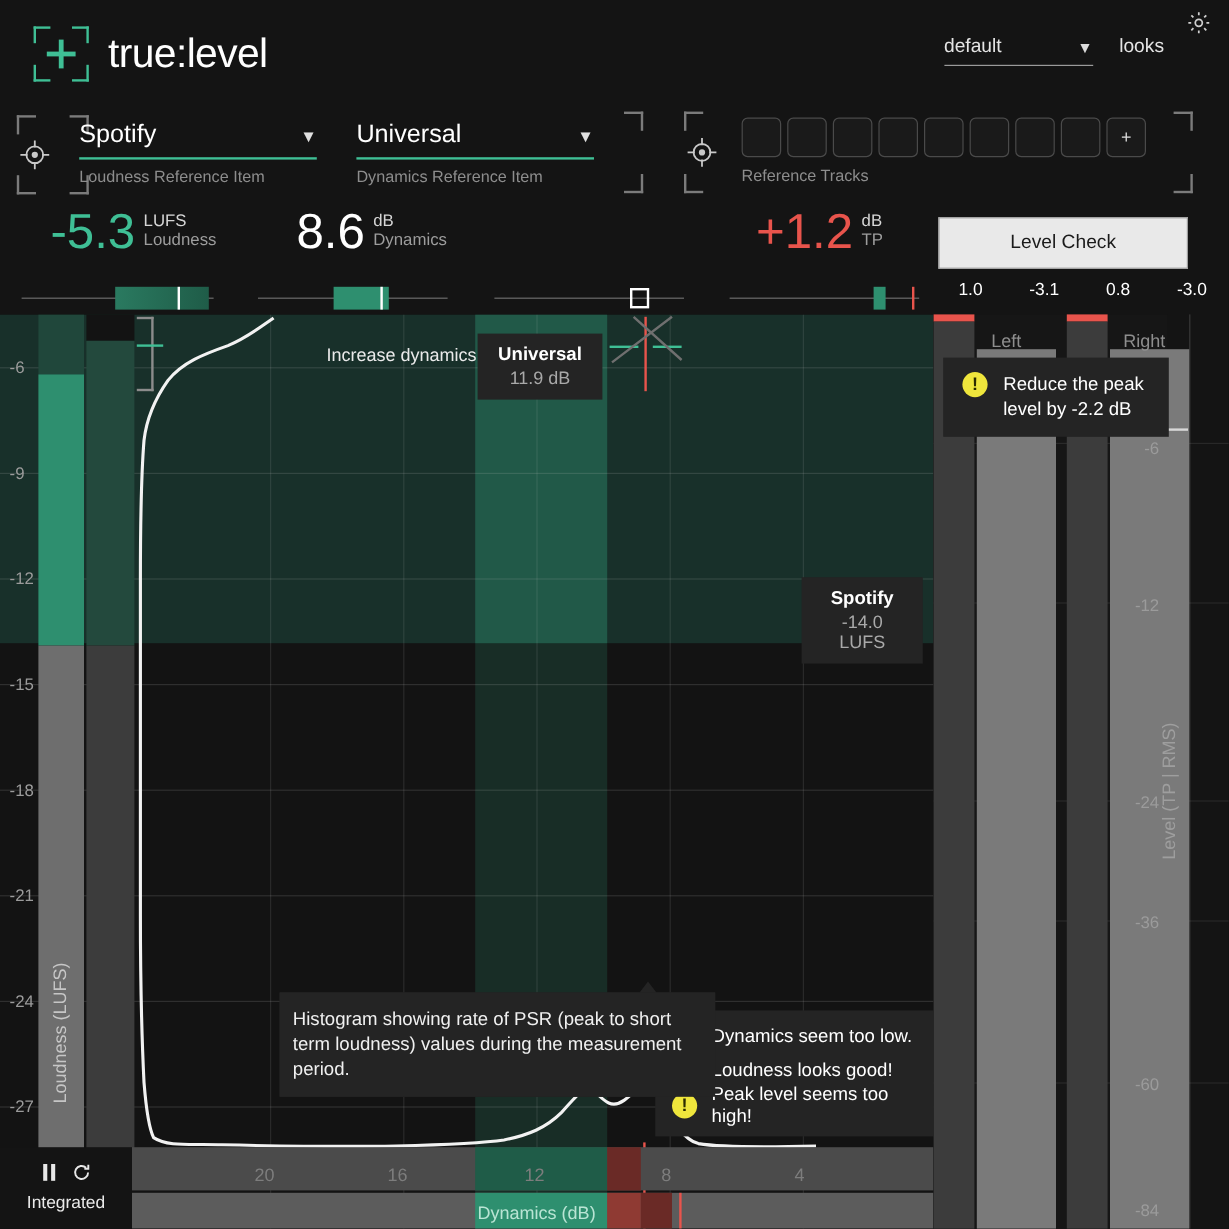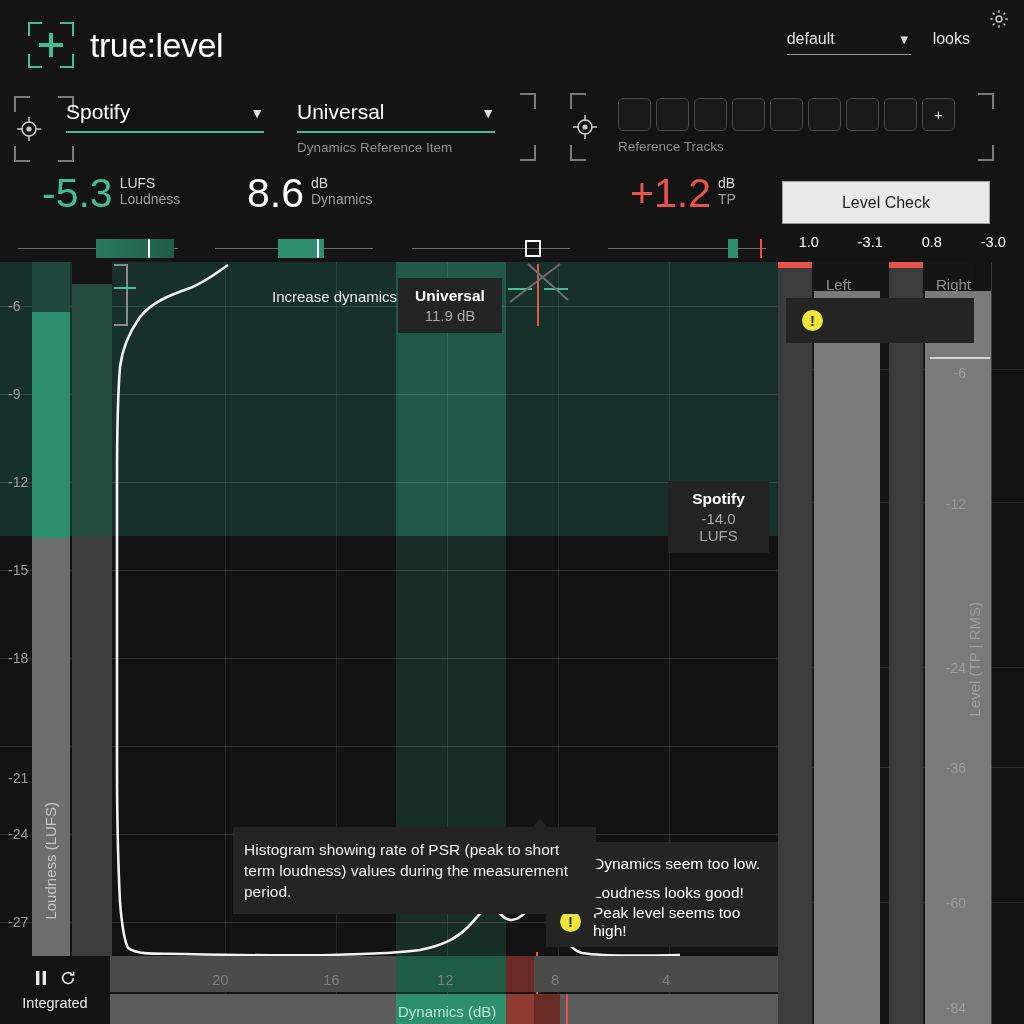--- a/index.html
+++ b/index.html
@@ -182,20 +182,21 @@
         <circle cx="16" cy="16" r="7"></circle>
           <circle cx="16" cy="16" r="2.6" fill="#c9c9c9" stroke="none"></circle>
         <path d="M16 4v6M16 22v6M4 16h6M22 16h6"></path>
       </svg>
     </div>
 
     <div class="ref-select" style="left:66px; top:12px;">
       <div class="val">Spotify</div>
       <div class="caret">▼</div>
       <div class="underline"></div>
+      <div class="sub">Loudness Reference Item</div>
     </div>
 
     <div class="ref-select" style="left:297px; top:12px;">
       <div class="val">Universal</div>
       <div class="caret">▼</div>
       <div class="underline"></div>
       <div class="sub">Dynamics Reference Item</div>
     </div>
 
     <div class="bracket" style="left:512px; top:5px; width:24px; height:68px;">
@@ -314,21 +315,21 @@
     <div class="gridline-v" style="left:336px;"></div>
     <div class="gridline-v" style="left:447px;"></div>
     <div class="gridline-v" style="left:558px;"></div>
     <div class="gridline-v" style="left:669px;"></div>
 
     <div class="ytick" style="top:36px;">-6</div>
     <div class="ytick" style="top:124px;">-9</div>
     <div class="ytick" style="top:212px;">-12</div>
     <div class="ytick" style="top:300px;">-15</div>
     <div class="ytick" style="top:388px;">-18</div>
-    <div class="ytick" style="top:476px;margin-top:32px;">-21</div>
+    <div class="ytick" style="top:476px;">-21</div>
     <div class="ytick" style="top:564px;">-24</div>
     <div class="ytick" style="top:652px;">-27</div>
 
     <div class="loudbar" style="left:32px; top:0; height:700px;">
       <div class="top" style="top:0; height:50px;"></div>
       <div class="fill" style="top:50px; height:226px;"></div>
       <div class="grey" style="top:276px; height:424px;"></div>
     </div>
     <div class="loudbar" style="left:72px; top:0; height:700px; width:40px;">
       <div class="top" style="top:0; height:22px; background:#131313;"></div>
@@ -453,15 +454,16 @@
     <div class="rtick" style="top:398px;">-24</div>
     <div class="rtick" style="top:498px;">-36</div>
     <div class="rtick" style="top:633px;">-60</div>
     <div class="rtick" style="top:738px;">-84</div>
 
     <div style="position:absolute; left:152px; top:95px; width:60px; height:2px; background:#d8d8d8;"></div>
   </div>
 
   <div class="warn-tip" style="left:786px; top:298px; width:188px;">
     <div class="warn-ico">!</div>
+    <div class="wtext">Reduce the peak level by -2.2 dB</div>
   </div>
 
 </div>
 
 </body></html>

